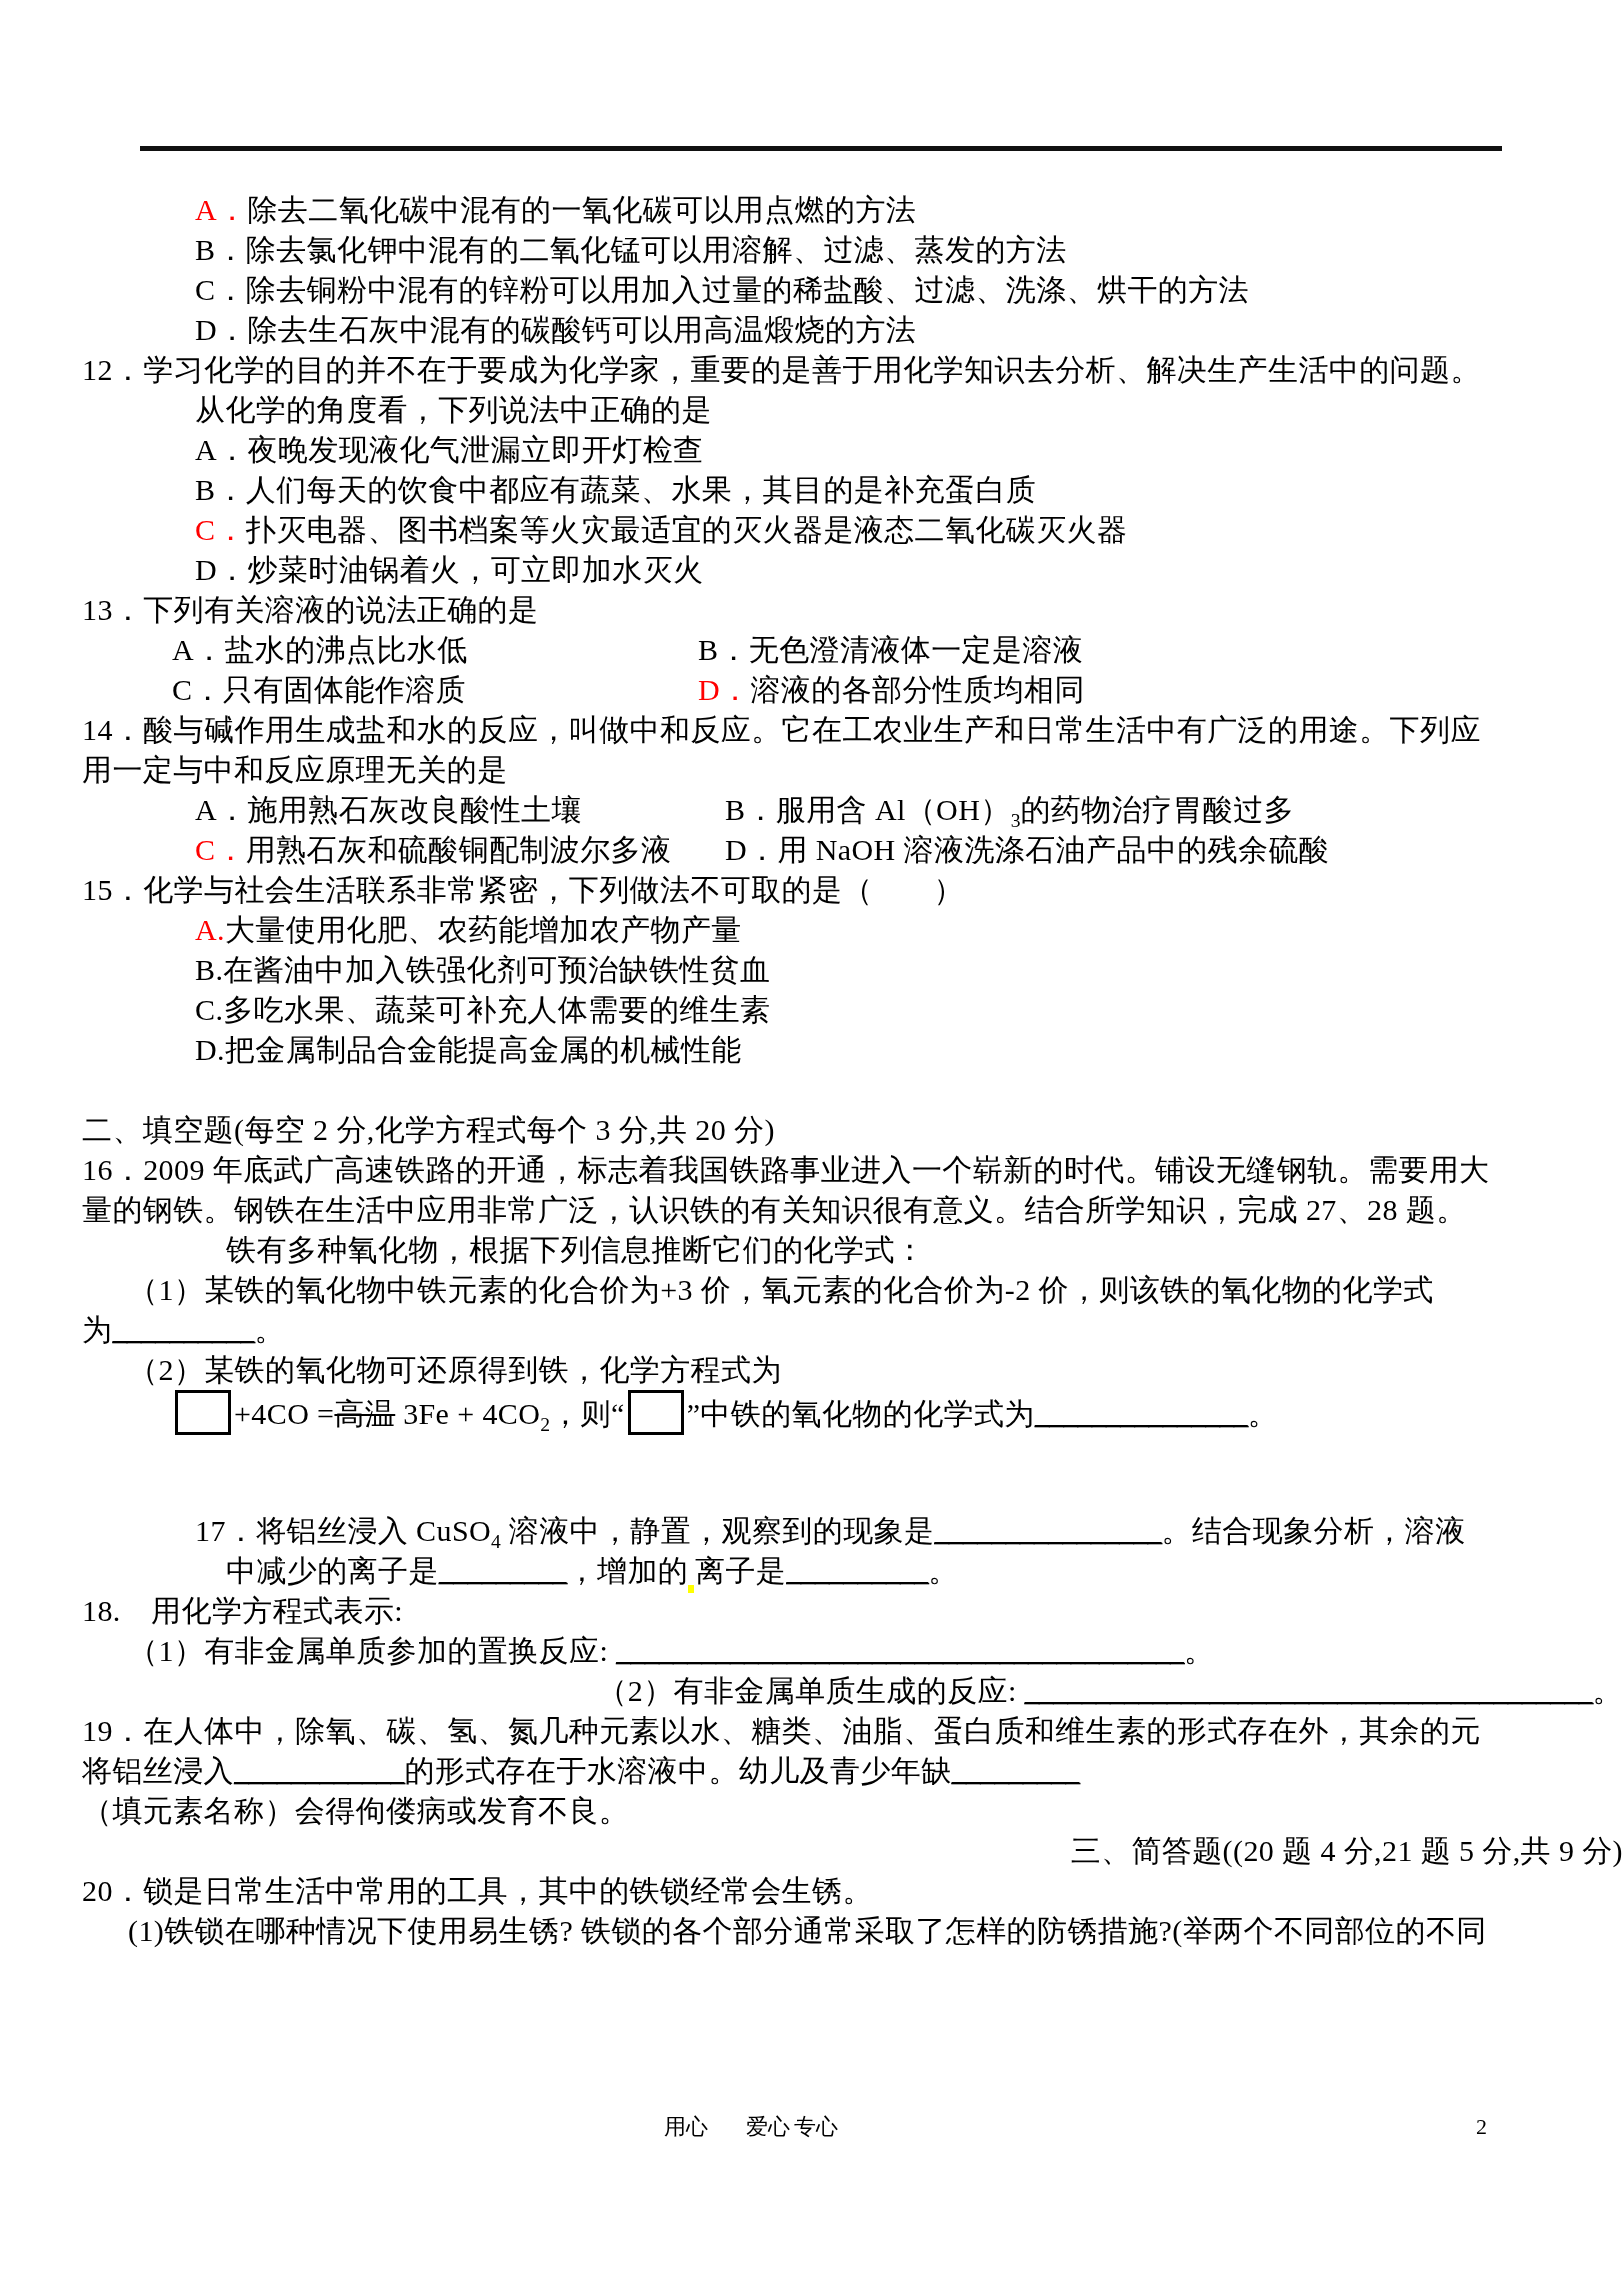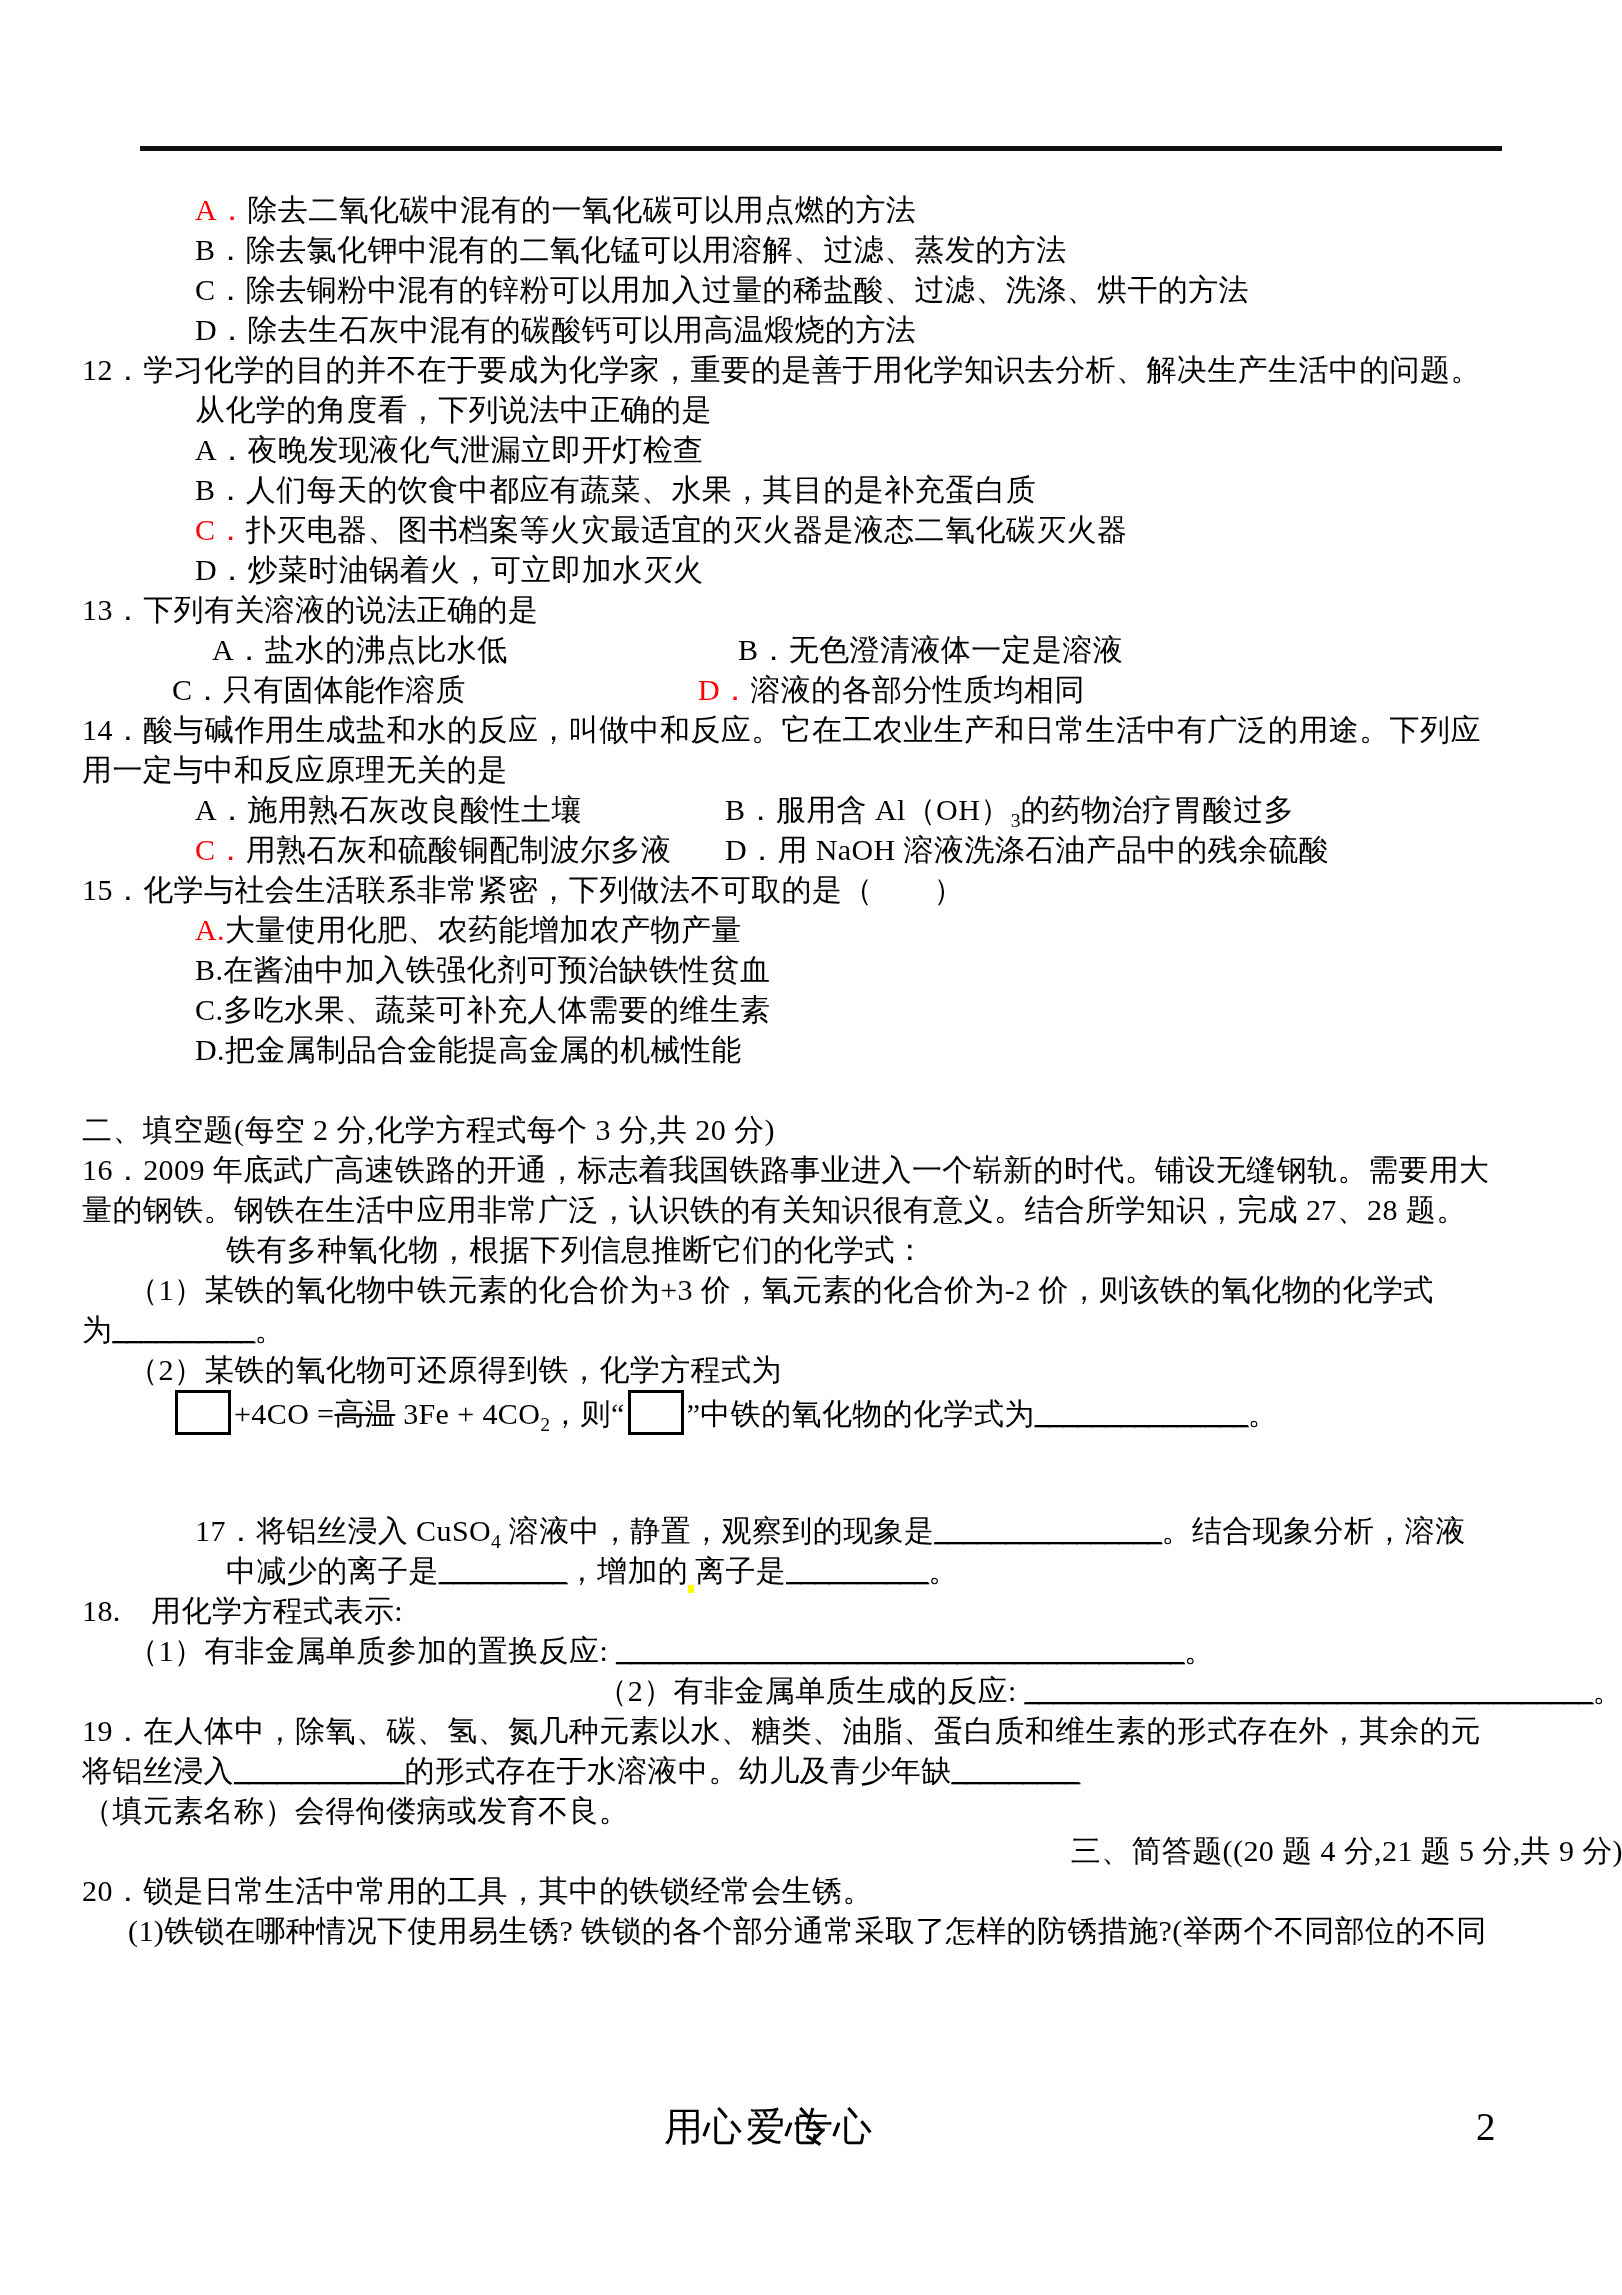--- a/index.html
+++ b/index.html
@@ -37,21 +37,21 @@
     display:inline-block;width:50px;height:39px;
     border:3px solid #000;border-bottom-width:3.8px;
     background:#fff;vertical-align:-10.6px;margin:0 3px;
   }
   .r-mark{
     display:inline-block;width:5.3px;height:8.3px;
     background:#ffff00;vertical-align:-12px;margin-right:1.5px;
   }
   #footer{
     position:absolute;left:0;top:2106px;width:1623px;height:41px;
-    font-size:39px;line-height:41px;
+    font-size:22px;line-height:41px;
   }
   #footer .f-word{position:absolute;top:0;}
   #f-1{left:664px;}
   #f-2{left:746px;}
   #f-3{left:794px;text-align:right;}
   #page-number{position:absolute;top:0;left:1476px;}
 </style>
 </head>
 <body>
 
@@ -62,21 +62,21 @@
       <div class="line" style="padding-left: 195px;"><span class="r-text">B．除去氯化钾中混有的二氧化锰可以用溶解、过滤、蒸发的方法</span></div>
       <div class="line" style="padding-left: 195px;"><span class="r-text">C．除去铜粉中混有的锌粉可以用加入过量的稀盐酸、过滤、洗涤、烘干的方法</span></div>
       <div class="line" style="padding-left: 195px;"><span class="r-text">D．除去生石灰中混有的碳酸钙可以用高温煅烧的方法</span></div>
       <div class="line" style="padding-left: 82px;"><span class="r-text">12．学习化学的目的并不在于要成为化学家，重要的是善于用化学知识去分析、解决生产生活中的问题。</span></div>
       <div class="line" style="padding-left: 195px;"><span class="r-text">从化学的角度看，下列说法中正确的是</span></div>
       <div class="line" style="padding-left: 195px;"><span class="r-text">A．夜晚发现液化气泄漏立即开灯检查</span></div>
       <div class="line" style="padding-left: 195px;"><span class="r-text">B．人们每天的饮食中都应有蔬菜、水果，其目的是补充蛋白质</span></div>
       <div class="line" style="padding-left: 195px;"><span class="r-red">C．</span><span class="r-text">扑灭电器、图书档案等火灾最适宜的灭火器是液态二氧化碳灭火器</span></div>
       <div class="line" style="padding-left: 195px;"><span class="r-text">D．炒菜时油锅着火，可立即加水灭火</span></div>
       <div class="line" style="padding-left: 82px;"><span class="r-text">13．下列有关溶液的说法正确的是</span></div>
-      <div class="line" style="padding-left: 172px; margin-left: 40px;"><span class="r-text">A．盐水的沸点比水低</span><span class="col" style="left: 698px;"><span class="r-text">B．无色澄清液体一定是溶液</span></span></div>
+      <div class="line" style="padding-left: 172px;"><span class="r-text">A．盐水的沸点比水低</span><span class="col" style="left: 698px;"><span class="r-text">B．无色澄清液体一定是溶液</span></span></div>
       <div class="line" style="padding-left: 172px;"><span class="r-text">C．只有固体能作溶质</span><span class="col" style="left: 698px;"><span class="r-red">D．</span><span class="r-text">溶液的各部分性质均相同</span></span></div>
       <div class="line" style="padding-left: 82px;"><span class="r-text">14．酸与碱作用生成盐和水的反应，叫做中和反应。它在工农业生产和日常生活中有广泛的用途。下列应</span></div>
       <div class="line" style="padding-left: 82px;"><span class="r-text">用一定与中和反应原理无关的是</span></div>
       <div class="line" style="padding-left: 195px;"><span class="r-text">A．施用熟石灰改良酸性土壤</span><span class="col" style="left: 725px;"><span class="r-text">B．服用含 Al（OH）</span><span class="r-sub">3</span><span class="r-text">的药物治疗胃酸过多</span></span></div>
       <div class="line" style="padding-left: 195px;"><span class="r-red">C．</span><span class="r-text">用熟石灰和硫酸铜配制波尔多液</span><span class="col" style="left: 725px;"><span class="r-text">D．用 NaOH 溶液洗涤石油产品中的残余硫酸</span></span></div>
       <div class="line" style="padding-left: 82px;"><span class="r-text">15．化学与社会生活联系非常紧密，下列做法不可取的是（　　）</span></div>
       <div class="line" style="padding-left: 195px;"><span class="r-red">A.</span><span class="r-text">大量使用化肥、农药能增加农产物产量</span></div>
       <div class="line" style="padding-left: 195px;"><span class="r-text">B.在酱油中加入铁强化剂可预治缺铁性贫血</span></div>
       <div class="line" style="padding-left: 195px;"><span class="r-text">C.多吃水果、蔬菜可补充人体需要的维生素</span></div>
       <div class="line" style="padding-left: 195px;"><span class="r-text">D.把金属制品合金能提高金属的机械性能</span></div>

